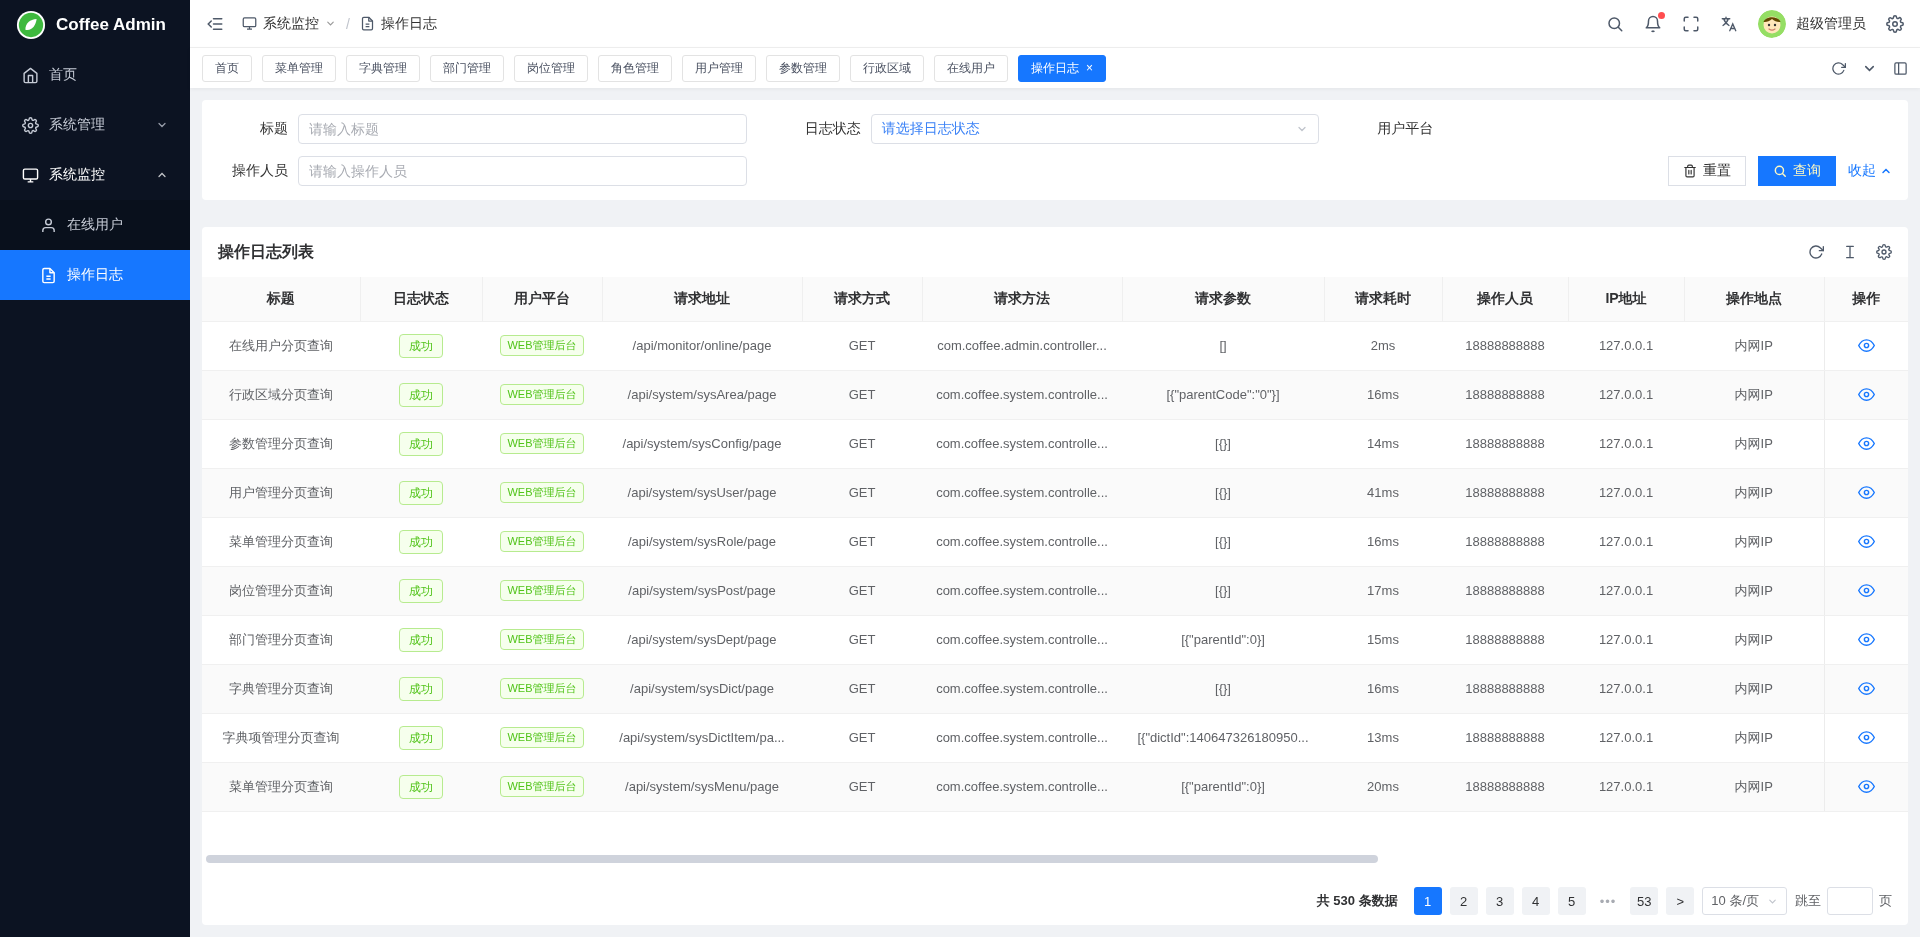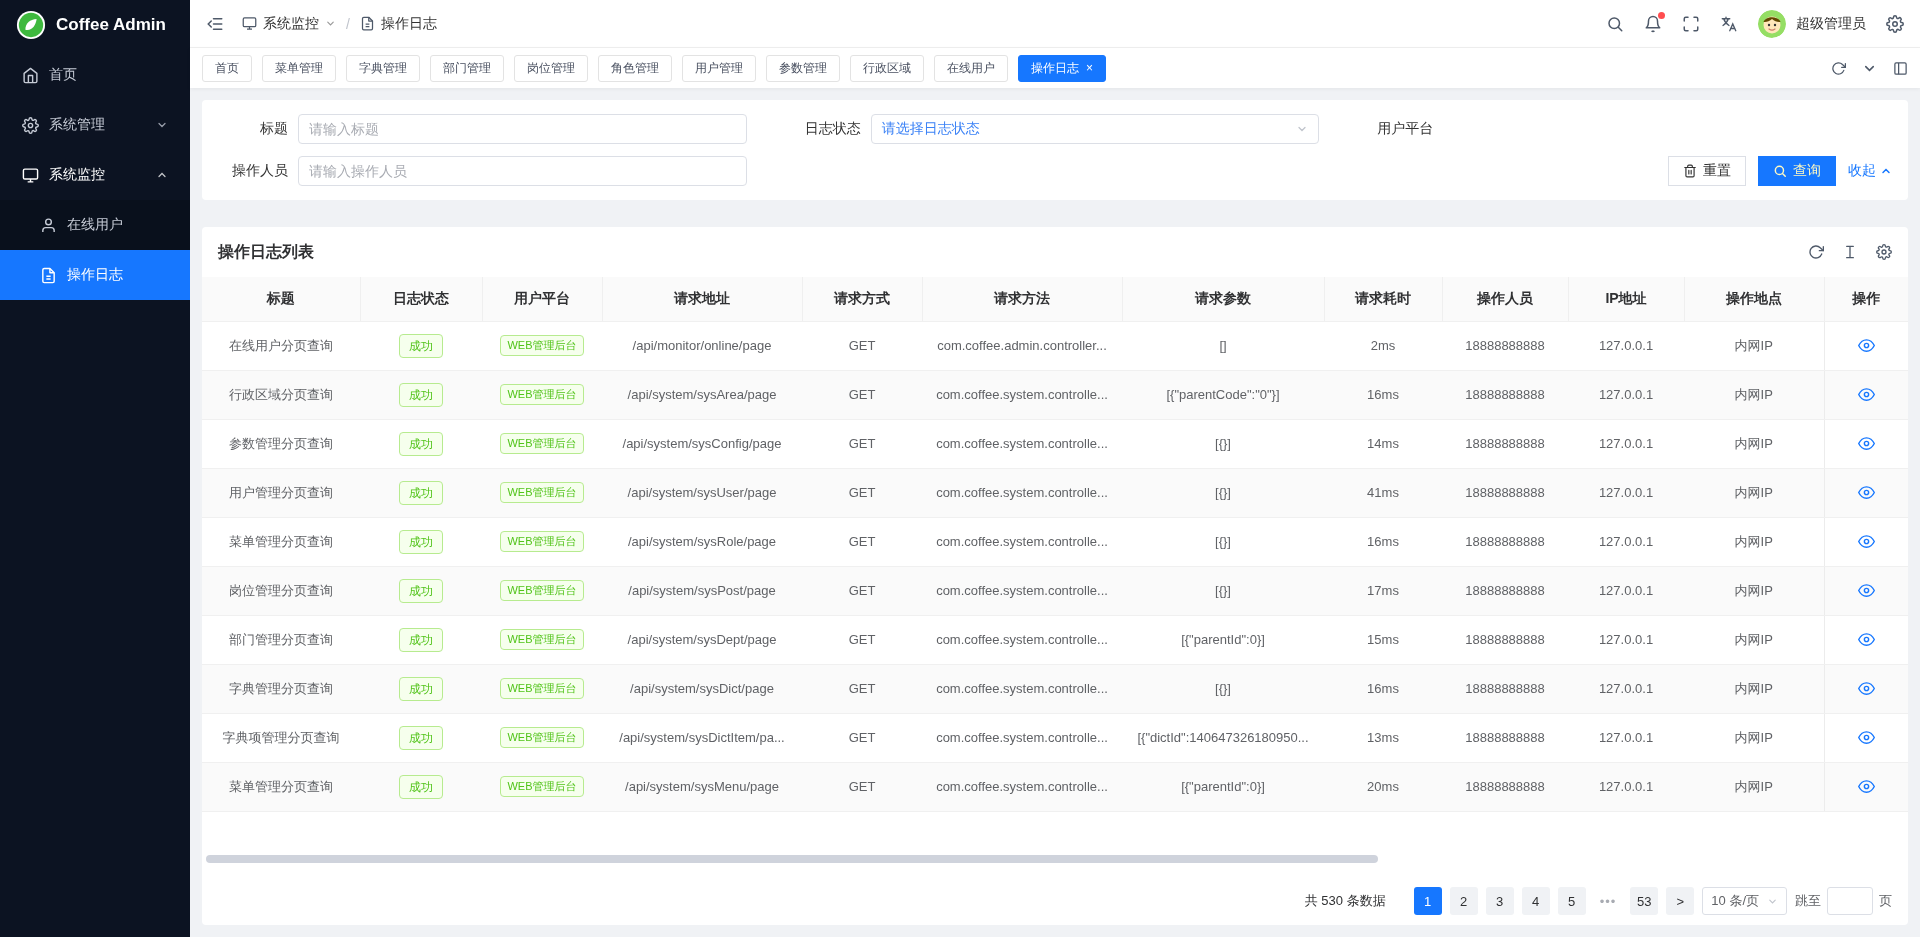--- a/index.html
+++ b/index.html
@@ -82,21 +82,21 @@
   .tag{display:inline-block;padding:2px 9px;border:1px solid #b7eb8f;background:#f6ffed;color:#52c41a;border-radius:4px;font-size:12px;line-height:1.5}
   .tag.sm{font-size:11px;padding:1px 6px}
   .eye{display:inline-flex;width:17px;height:17px;color:#1677ff;cursor:pointer;vertical-align:middle}
 
   .tc-spacer{flex:1}
   .hscroll{height:8px;margin:0 4px 14px 4px;position:relative;flex-shrink:0}
   .hscroll .thumb{position:absolute;left:0;top:0;height:8px;width:69%;background:#cfd3dc;border-radius:4px;cursor:pointer}
 
   
   .pagination{height:48px;display:flex;align-items:center;justify-content:flex-end;gap:8px;padding:0 16px;font-size:13px;color:#303133;flex-shrink:0}
-  .pg-total{margin-right:20px;font-weight:400;white-space:nowrap}
+  .pg-total{margin-right:8px;font-weight:700;white-space:nowrap}
   .pages{display:flex;gap:8px}
   .pg-btn{min-width:28px;height:28px;display:inline-flex;align-items:center;justify-content:center;border-radius:3px;background:#f0f2f5;color:#303133;cursor:pointer;padding:0 6px;font-size:13px;border:none}
   .pg-btn.active{background:#1677ff;color:#fff}
   .pg-btn.ellipsis{background:transparent;color:#a8abb2;letter-spacing:1px}
   .pg-size{height:28px;border:1px solid #dcdfe6;border-radius:3px;display:inline-flex;align-items:center;gap:8px;padding:0 8px;color:#606266;background:#fff;cursor:pointer;white-space:nowrap}
   .pg-size .chev{width:11px;height:11px;color:#c0c4cc}
   .pg-jump{display:flex;align-items:center;gap:6px;color:#606266;white-space:nowrap}
   .pg-jump input{width:46px;height:28px;border:1px solid #dcdfe6;border-radius:3px;text-align:center;outline:none;font-size:13px}
 </style>
 </head>

